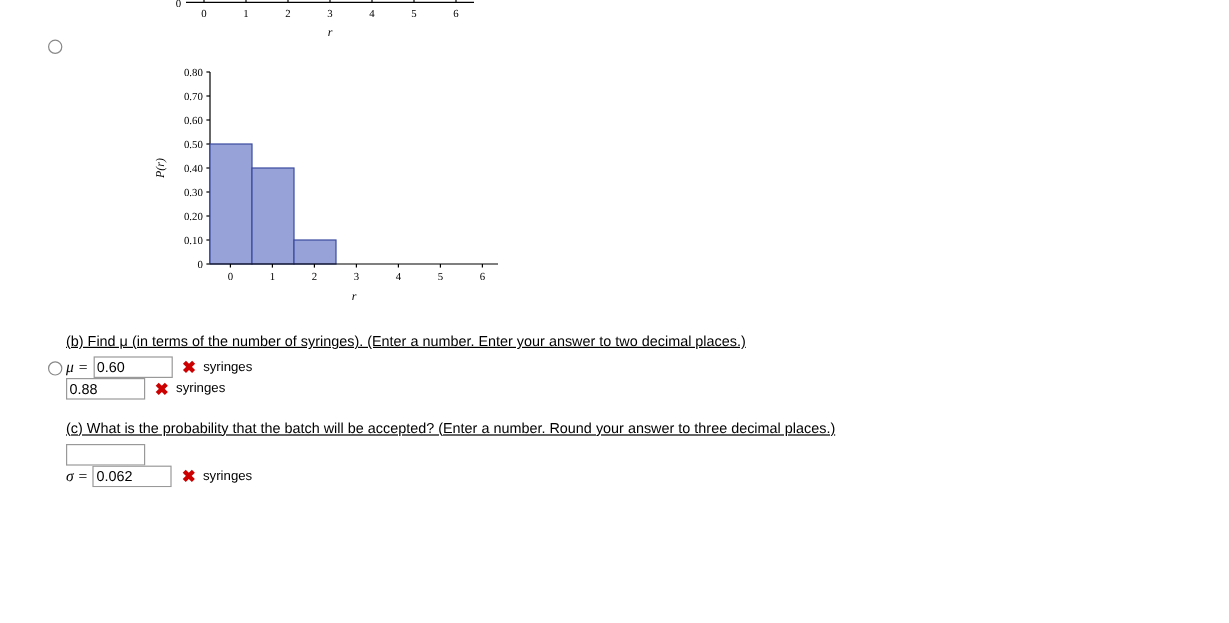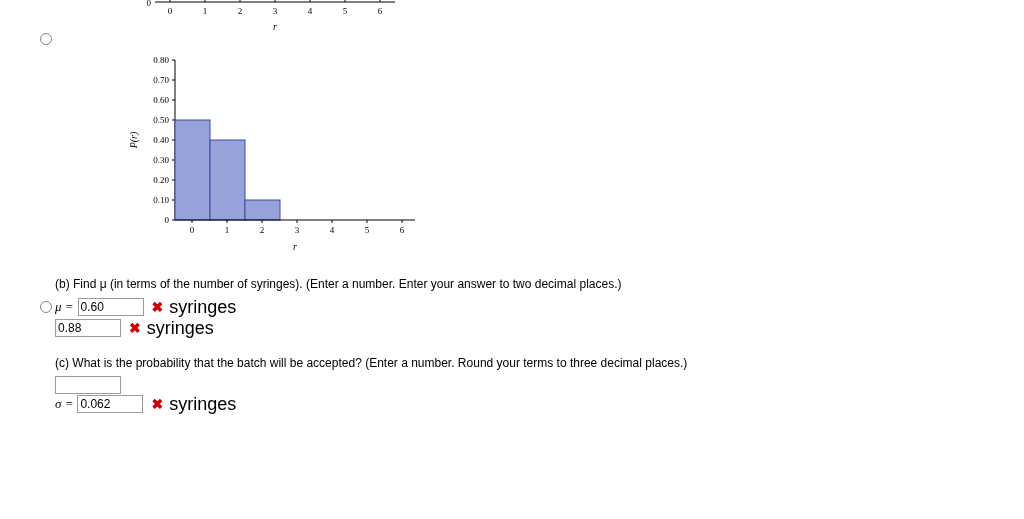--- a/index.html
+++ b/index.html
@@ -17,20 +17,21 @@
     position: relative;
     margin-left: 70px;
     margin-top: 0;
   }
   .radio {
     position: absolute;
   }
   .question {
     margin: 16px 0 4px 0;
     line-height: 1.4;
+    text-decoration: underline;
   }
   .answer-row {
     display: flex;
     align-items: center;
     gap: 4px;
     font-size: 12px;
   }
   .answer-row input {
     width: 60px;
     height: 16px;
@@ -38,21 +39,21 @@
     border: 1px solid #999;
     padding: 0 2px;
   }
   .wrong-icon {
     color: #cc0000;
     font-weight: bold;
     font-size: 14px;
     margin: 0 2px 0 4px;
   }
   .unit {
-    font-size: 18px;
+    font-size: 11px;
   }
   .mu, .sigma { font-style: italic; font-family: serif; font-size:13px;}
   svg.hist {
     display: block;
   }
   .radio-input {
     appearance: none;
     width: 12px; height: 12px;
     border: 1px solid #888;
     border-radius: 50%;
@@ -154,21 +155,21 @@
     <span class="wrong-icon">✖</span>
     <span class="unit">syringes</span>
   </div>
 
   <div class="answer-row">
     <input type="text" value="0.88" style="">
     <span class="wrong-icon">✖</span>
     <span class="unit">syringes</span>
   </div>
 
-  <div class="question">(c) What is the probability that the batch will be accepted? (Enter a number. Round your terms to three decimal places.)</div>
+  <div class="question">(c) What is the probability that the batch will be accepted? (Enter a number. Round your answer to three decimal places.)</div>
   <div class="answer-row">
     <input type="text" value="" style="">
   </div>
 
   <div class="answer-row">
     <span class="sigma">σ = </span>
     <input type="text" value="0.062" style="">
     <span class="wrong-icon">✖</span>
     <span class="unit">syringes</span>
   </div>

